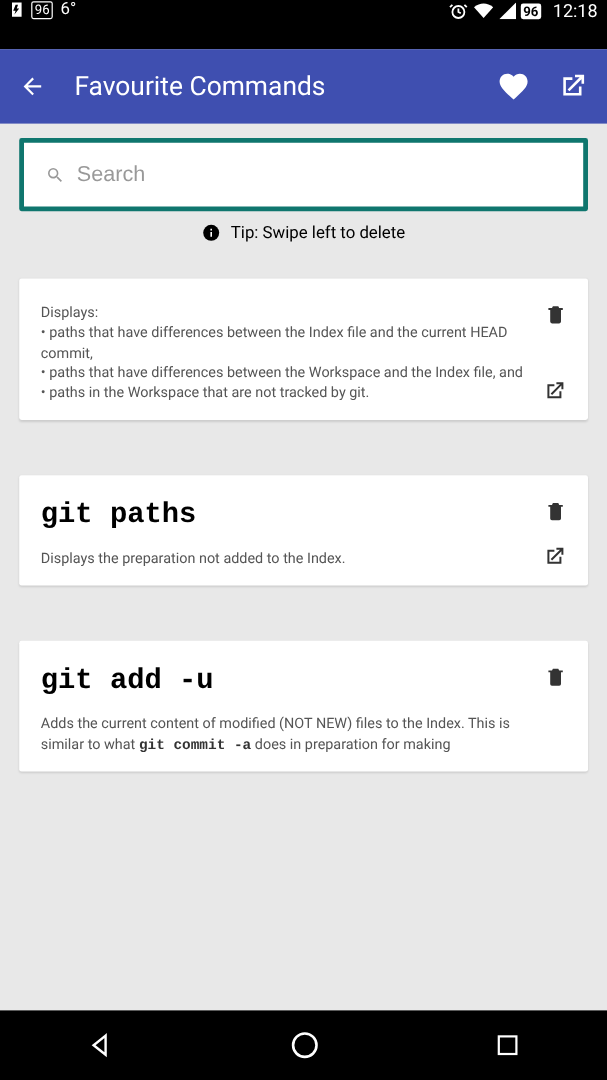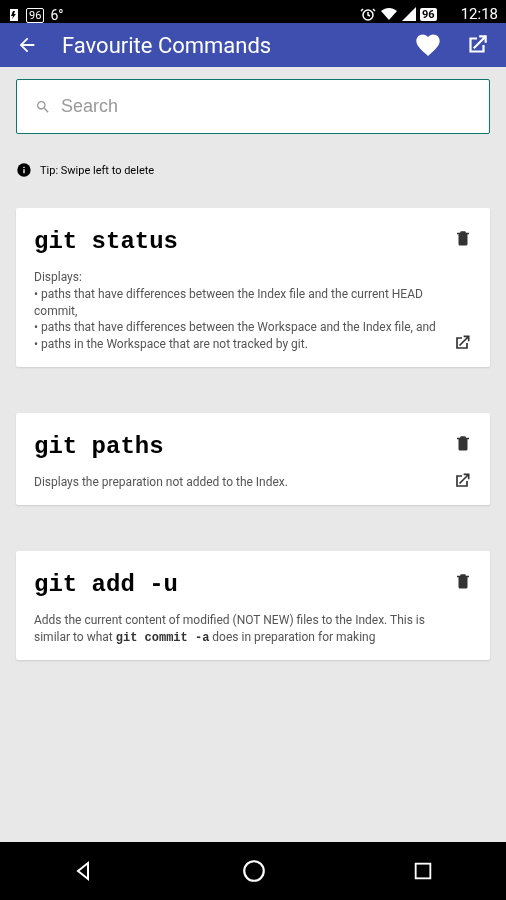--- a/index.html
+++ b/index.html
@@ -5,77 +5,77 @@
     * { margin: 0; padding: 0; box-sizing: border-box; }
     body {
       width: 506px;
       height: 900px;
       background: #e8e8e8;
       font-family: -apple-system, Roboto, sans-serif;
       overflow: hidden;
       position: relative;
     }
     .status-bar {
-      height: 23px;
+      height: 41px;
       background: #000;
       color: #fff;
       display: flex;
-      align-items: flex-end;
+      align-items: flex-start;
       justify-content: space-between;
       padding: 0 8px;
       font-size: 14px;
     }
     .status-left { display: flex; align-items: center; gap: 6px; }
     .status-right { display: flex; align-items: center; gap: 4px; }
     .app-bar {
-      height: 44px;
+      height: 62px;
       background: #3f4fb0;
       color: #fff;
       display: flex;
       align-items: center;
       padding: 12px 16px;
       gap: 24px;
     }
     .app-bar-title {
       font-size: 22px;
       font-weight: 400;
       flex: 1;
     }
     .app-bar-actions { display: flex; align-items: center; gap: 22px; }
     .content {
       padding: 12px 16px;
       overflow-y: auto;
       height: calc(100% - 30px - 55px - 58px);
     }
     .search-box {
       background: #fff;
-      border: 1px solid #0f766e;
+      border: 4px solid #0f766e;
       border-radius: 2px;
       padding: 16px 18px;
       display: flex;
       align-items: center;
       gap: 10px;
     }
     .search-input {
       border: none;
       outline: none;
       font-size: 18px;
       color: #999;
       flex: 1;
       background: transparent;
     }
     .search-input::placeholder { color: #999; }
     .tip {
       text-align: center;
-      margin: 28px 0 30px;
-      font-size: 11px;
+      margin: 10px 0 30px;
+      font-size: 14px;
       color: #000;
       display: flex;
       align-items: center;
-      justify-content: flex-start;
+      justify-content: center;
       gap: 8px;
     }
     .card {
       background: #fff;
       border-radius: 2px;
       padding: 20px 18px 14px;
       margin-bottom: 46px;
       box-shadow: 0 1px 2px rgba(0,0,0,0.12);
       position: relative;
     }
@@ -138,21 +138,21 @@
         <circle cx="8" cy="9" r="5" fill="none" stroke="#fff" stroke-width="1.5"></circle>
         <path stroke="#fff" stroke-width="1.5" d="M8 6v3l2 1M3 3l-2 2M13 3l2 2"></path>
       </svg>
     <svg class="icon-svg" width="18" height="14" viewBox="0 0 18 14">
         <path fill="#fff" d="M9 13L1 4c5-4 11-4 16 0z"></path>
       </svg>
     <svg class="icon-svg" width="14" height="14" viewBox="0 0 14 14">
         <path fill="#fff" d="M0 14L14 0v14z"></path>
       </svg>
     <span style="font-size:11px;background:#fff;color:#000;padding:0 2px;border-radius:2px;font-weight:bold;">96</span>
-    <span style="font-size:15px;margin-left:20px;">12:18</span>
+    <span style="font-size:15px;margin-left:6px;">12:18</span>
   </div>
 </div>
 
 <div class="app-bar">
   <svg class="icon-svg" width="22" height="22" viewBox="0 0 24 24">
       <path fill="#fff" d="M20 11H7.8l5.6-5.6L12 4l-8 8 8 8 1.4-1.4L7.8 13H20z"></path>
     </svg>
   <div class="app-bar-title">Favourite Commands</div>
   <div class="app-bar-actions">
     <svg class="icon-svg" width="28" height="28" viewBox="0 0 24 24">
@@ -174,21 +174,20 @@
 
   <div class="tip">
     <svg class="icon-svg" width="16" height="16" viewBox="0 0 24 24">
         <circle cx="12" cy="12" r="10" fill="#000"></circle>
         <path fill="#fff" d="M11 7h2v2h-2zm0 4h2v6h-2z"></path>
       </svg>
     <span>Tip: Swipe left to delete</span>
   </div>
 
   <div class="card">
-    <div class="card-title">git status</div>
     <div class="card-desc" style="white-space:pre-line;">Displays:
 • paths that have differences between the Index file and the current HEAD commit,
 • paths that have differences between the Workspace and the Index file, and
 • paths in the Workspace that are not tracked by git.</div>
     <div class="trash-btn">
       <svg class="icon-svg" width="18" height="20" viewBox="0 0 24 24">
           <path fill="#333" d="M6 7h12v13a2 2 0 01-2 2H8a2 2 0 01-2-2V7zm3-4h6l1 2h4v2H4V5h4l1-2z"></path>
         </svg>
     </div>
     <div class="share-btn">

